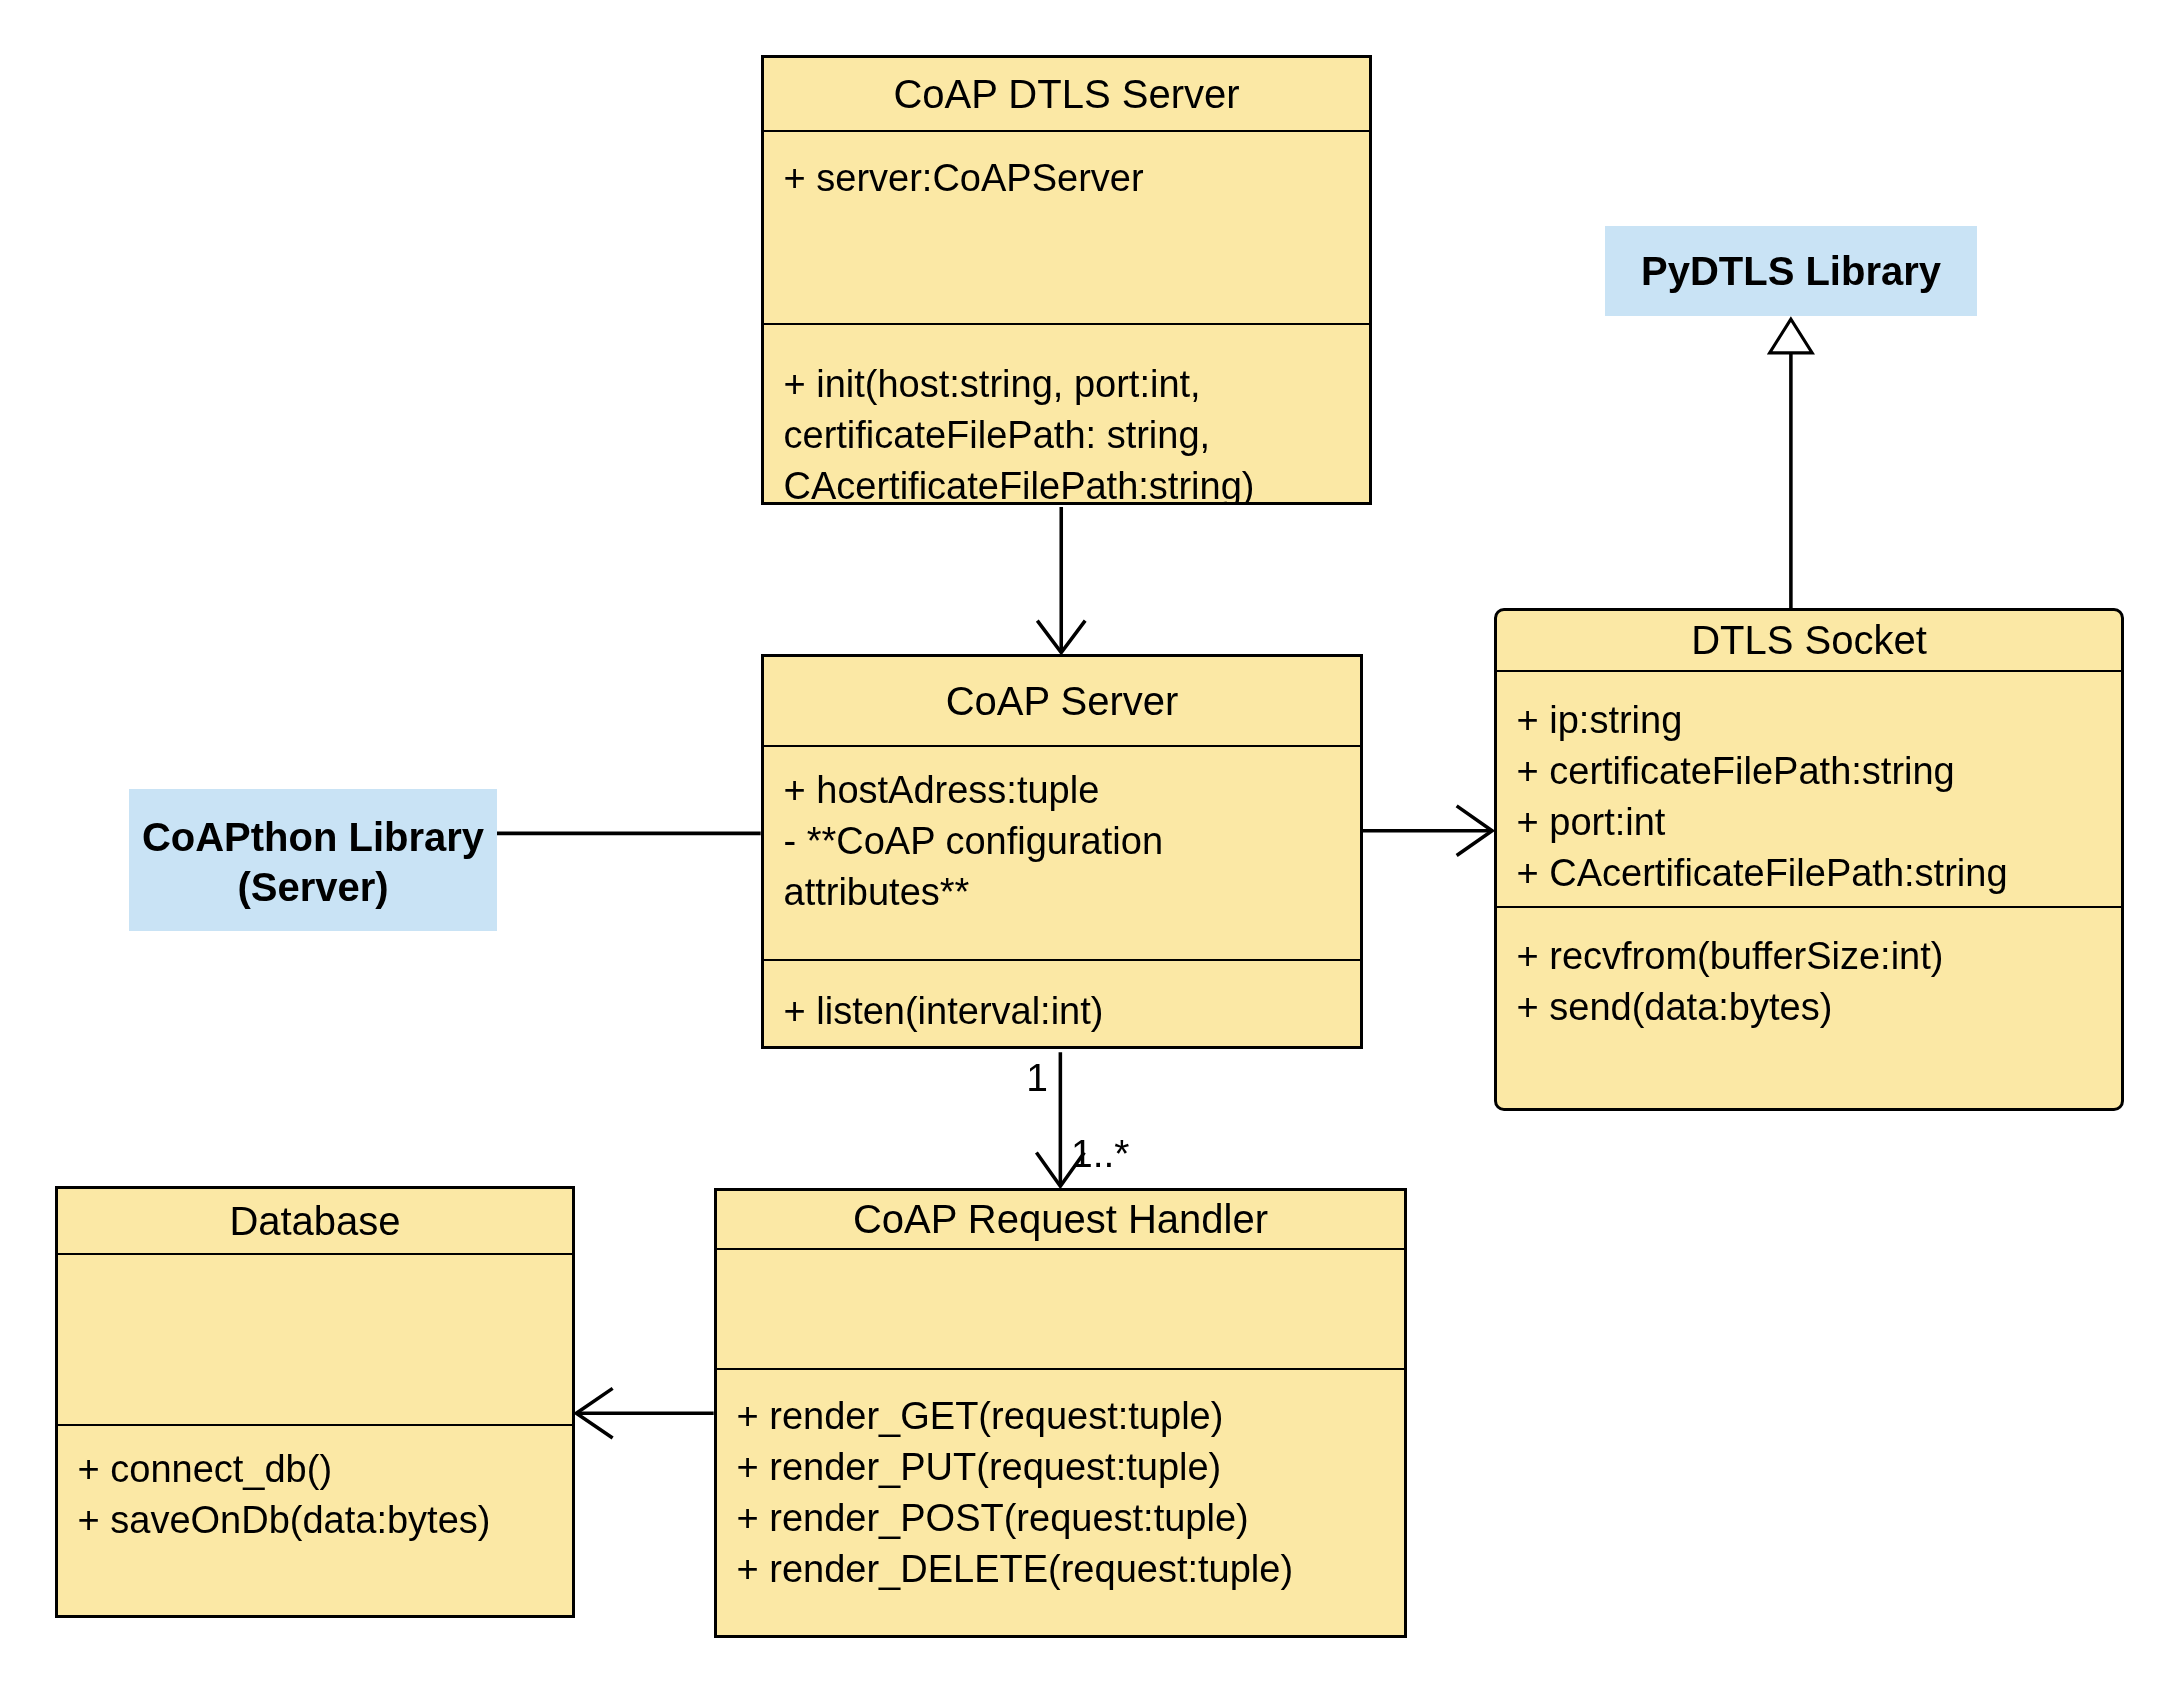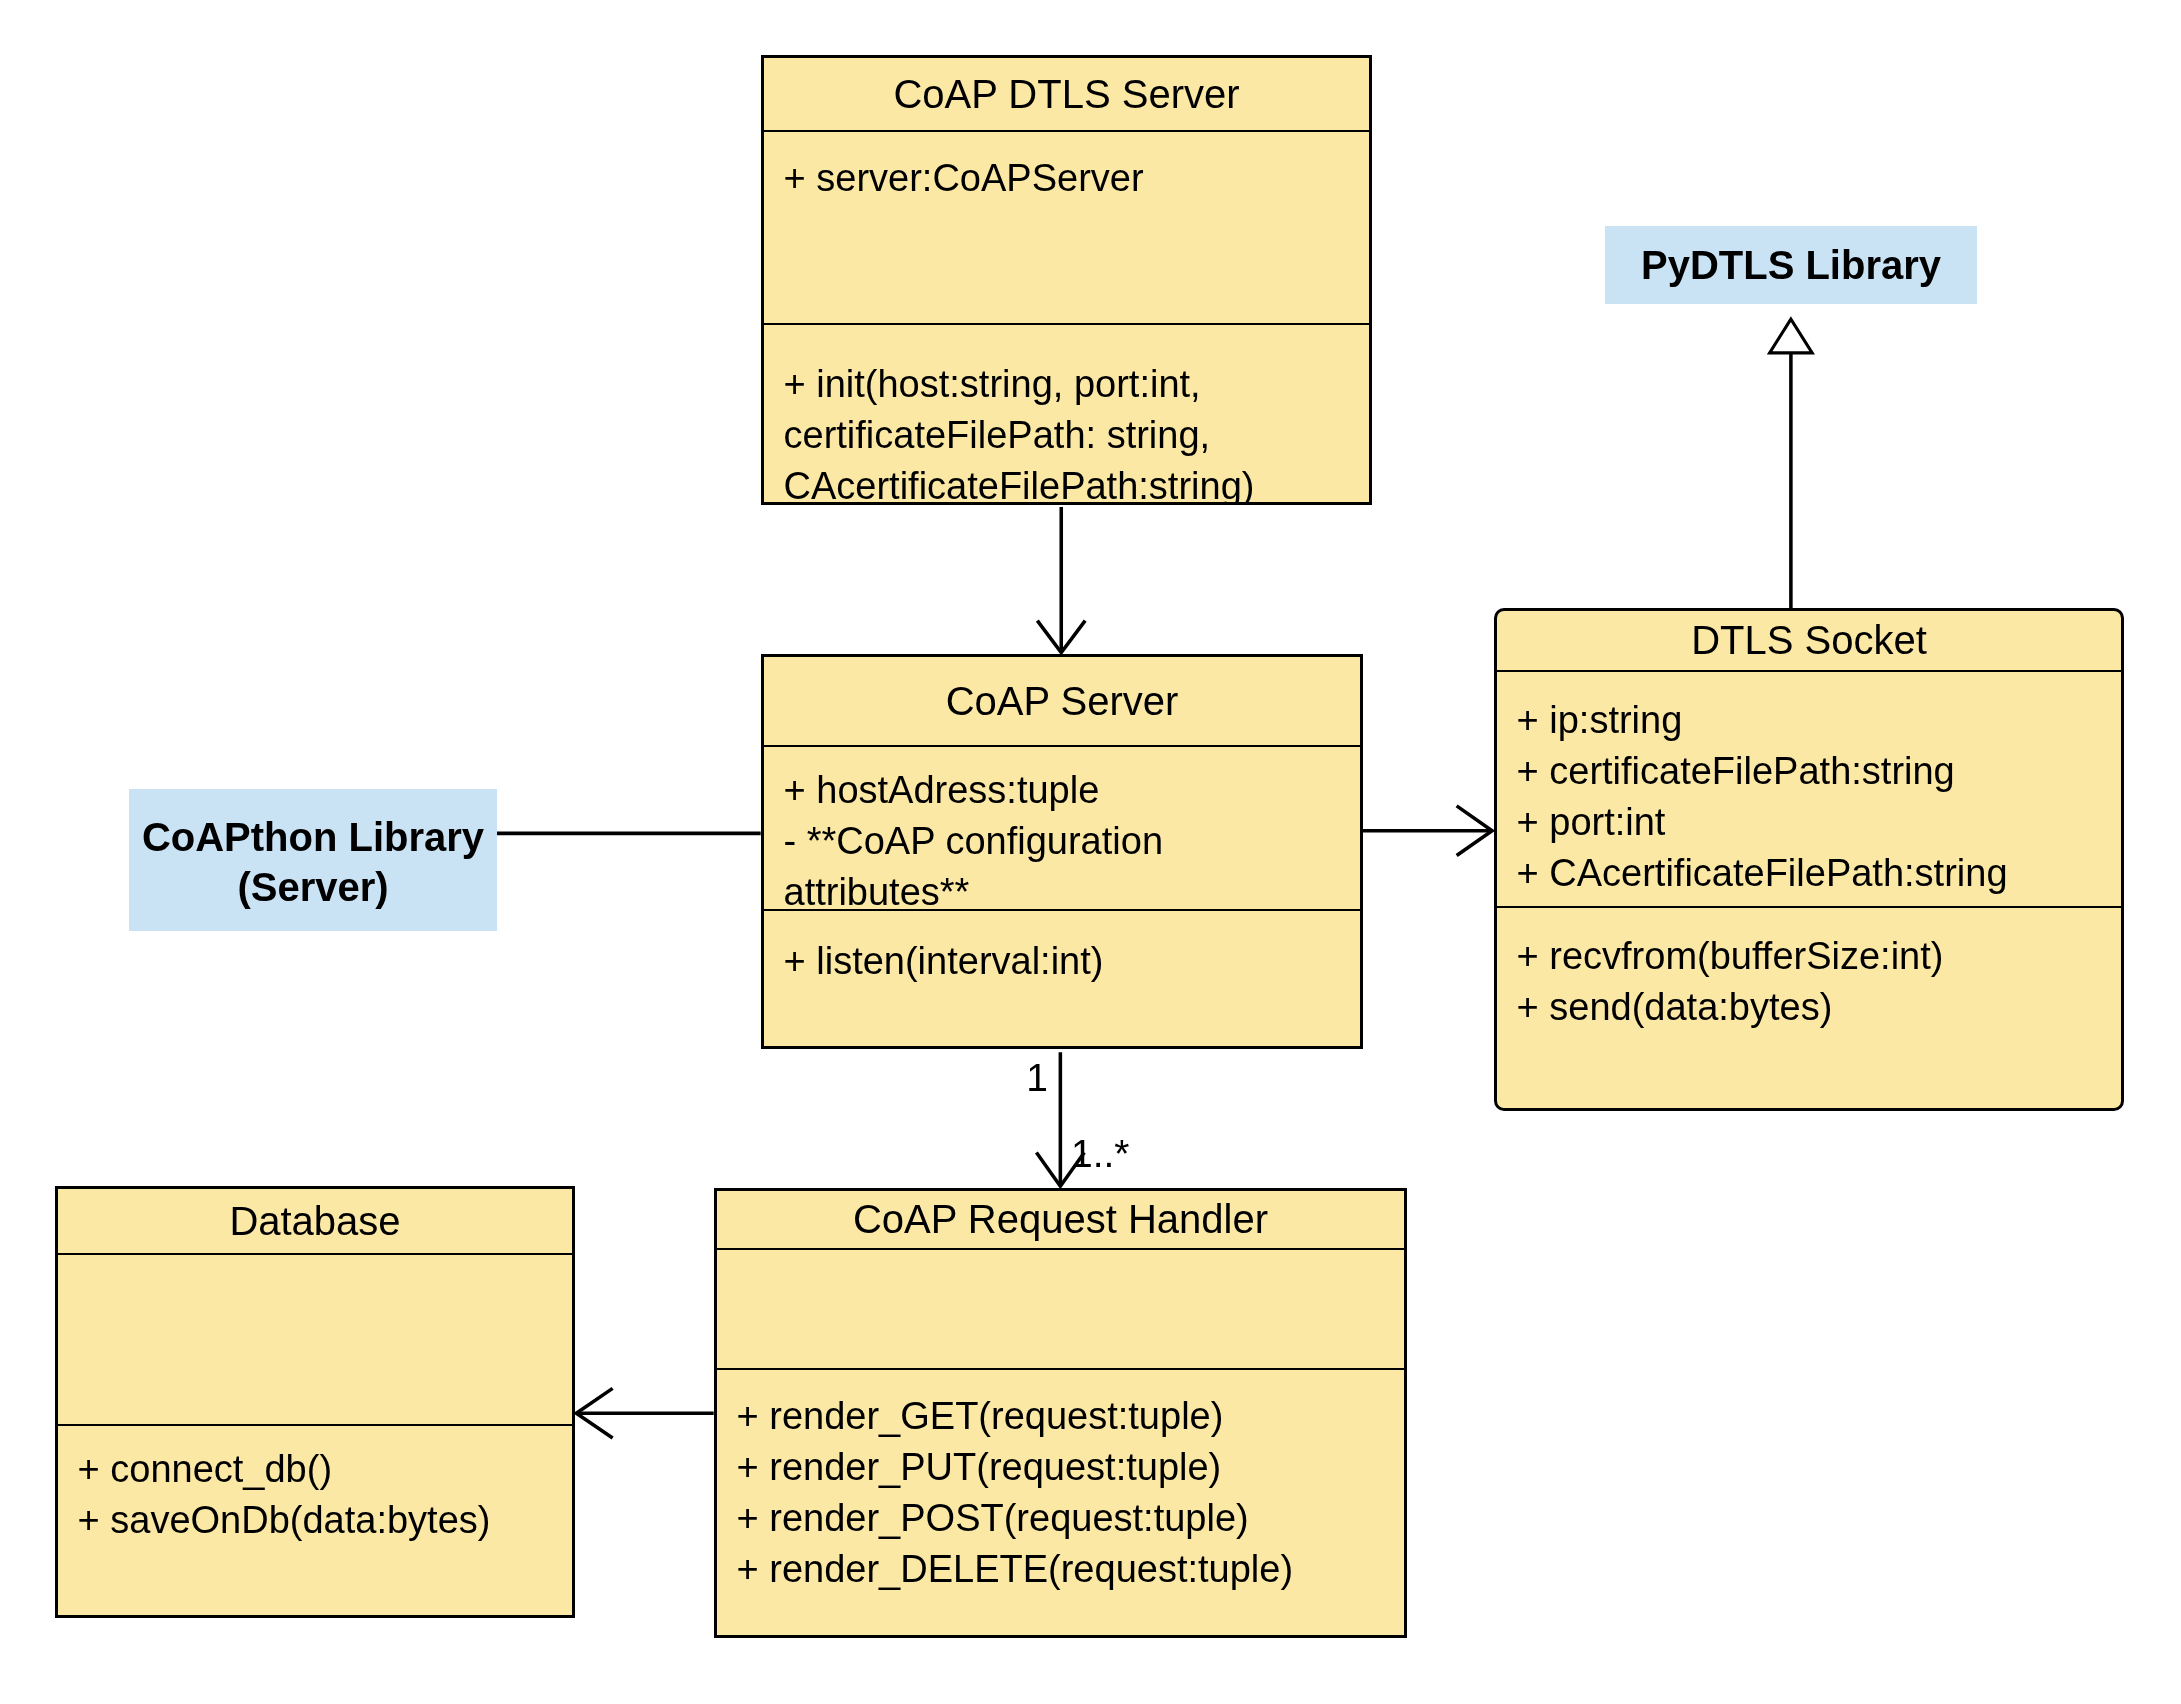--- a/index.html
+++ b/index.html
@@ -70,41 +70,41 @@
   <div class="uml-class" style="left:761px; top:55px; width:611px; height:450px;">
     <div class="uml-title" style="height:74px;">CoAP DTLS Server</div>
     <div class="uml-attrs" style="height:193px;">
       <div class="uml-line">+ server:CoAPServer</div>
     </div>
     <div class="uml-methods" style="padding-top:34px;">
       <div class="uml-line">+ init(host:string, port:int, certificateFilePath: string, CAcertificateFilePath:string)</div>
     </div>
   </div>
 
-  <div class="uml-lib" style="left:1605px; top:226px; width:372px; height:78px;justify-content:center;">
+  <div class="uml-lib" style="left:1605px; top:226px; width:372px; height:90px;justify-content:center;">
     <span>PyDTLS Library</span>
   </div>
 
   <div class="uml-class" style="left:1494px; top:608px; width:630px; height:503px;border-radius:10px;">
     <div class="uml-title" style="height:61px;">DTLS Socket</div>
     <div class="uml-attrs" style="height:236px; padding-top:23px;">
       <div class="uml-line">+ ip:string</div>
       <div class="uml-line">+ certificateFilePath:string</div>
       <div class="uml-line">+ port:int</div>
       <div class="uml-line">+ CAcertificateFilePath:string</div>
     </div>
     <div class="uml-methods">
       <div class="uml-line">+ recvfrom(bufferSize:int)</div>
       <div class="uml-line">+ send(data:bytes)</div>
     </div>
   </div>
 
   <div class="uml-class" style="left:761px; top:654px; width:602px; height:395px;">
     <div class="uml-title" style="height:90px;">CoAP Server</div>
-    <div class="uml-attrs" style="height:164px; padding-top:17.7px;">
+    <div class="uml-attrs" style="height:214px; padding-top:17.7px;">
       <div class="uml-line">+ hostAdress:tuple</div>
       <div class="uml-line">- **CoAP configuration attributes**</div>
     </div>
     <div class="uml-methods" style="padding-top:25px;">
       <div class="uml-line">+ listen(interval:int)</div>
     </div>
   </div>
 
   <div class="uml-lib" style="left:129px; top:789px; width:368px; height:142px; align-items:flex-start; padding-top:23px;">
     <span>CoAPthon Library (Server)</span>

